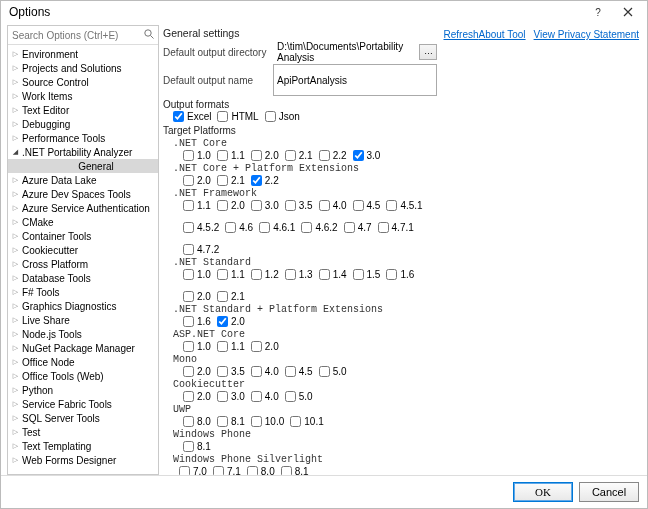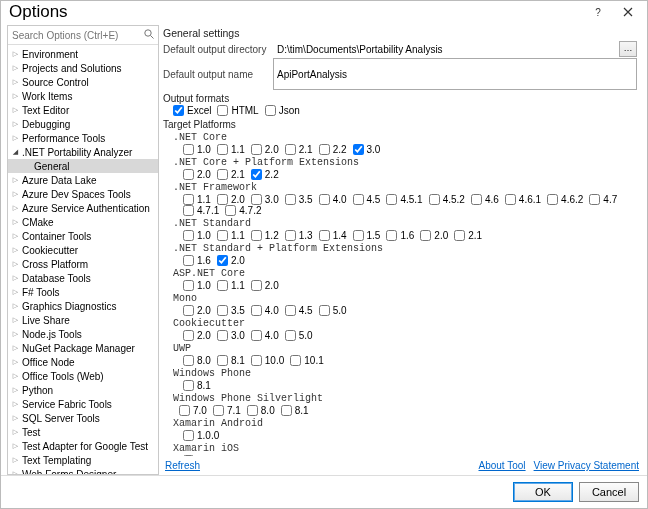--- a/index.html
+++ b/index.html
@@ -1,56 +1,56 @@
 <!DOCTYPE html>
 <html><head>
 <meta charset="utf-8">
 <style>
 * { box-sizing: border-box; font-family: "Segoe UI", Tahoma, sans-serif; font-size: 10px; }
 body { margin: 0; padding: 0; background: #fff; color: #000; }
 .window { width: 648px; height: 509px; border: 1px solid #bbb; display: flex; flex-direction: column; position: relative; background: #fff; }
 .titlebar { height: 22px; display: flex; align-items: center; padding: 0 4px; border-bottom: 0; }
-.titlebar .title { flex: 1; font-size: 17px; padding-left: 4px; }
+.titlebar .title { flex: 1; font-size: 12px; padding-left: 4px; }
 .titlebar .tbtn { width: 30px; height: 22px; display: flex; align-items: center; justify-content: center; color: #333; cursor: pointer; }
 .titlebar .tbtn svg { width: 10px; height: 10px; }
 .body { flex: 1; display: flex; overflow: hidden; padding: 2px 6px 0 6px; gap: 4px; }
 .sidebar { width: 152px; display: flex; flex-direction: column; border: 1px solid #c9c9c9; background: #fff; }
 .search { position: relative; }
 .search input { width: 100%; height: 19px; border: none; border-bottom: 1px solid #ddd; padding: 2px 18px 2px 4px; font-size: 10px; color: #888; outline: none; }
 .search .mag { position: absolute; right: 3px; top: 2px; color: #666; }
 .tree { flex: 1; overflow-y: auto; padding-top: 2px; }
 .tree::-webkit-scrollbar { width: 12px; }
 .tree::-webkit-scrollbar-track { background: #f0f0f0; }
 .tree::-webkit-scrollbar-thumb { background: #c0c0c0; }
 .tree-item { display: flex; align-items: center; height: 14px; padding-left: 2px; cursor: pointer; white-space: nowrap; }
 .tree-item .exp { width: 11px; height: 11px; display: inline-flex; align-items: center; justify-content: center; color: #555; font-size: 8px; margin-right: 1px; }
-.tree-item.child { padding-left: 26px; }
+.tree-item.child { padding-left: 26px; justify-content: center; }
 .tree-item.expanded .exp::before { content: "◢"; font-size: 7px; color: #444; }
 .tree-item.collapsed .exp::before { content: "▷"; font-size: 7px; color: #888; }
 .tree-item.selected { background: #d8d8d8; }
-.content { flex: 1; display: flex; flex-direction: column; overflow: hidden; }
+.content { flex: 1; display: flex; flex-direction: row; overflow: hidden; }
 .content-scroll { flex: 1; overflow-y: auto; padding: 0 4px 4px 0; }
 .section-title { font-size: 10.5px; color: #222; margin: 2px 0 2px 0; }
 .row { display: flex; align-items: center; margin: 1px 0; }
 .row label.lab { width: 110px; color: #444; }
 .dirval { flex: 1; padding-left: 4px; }
 .dirbtn { width: 18px; height: 16px; border: 1px solid #aaa; background: linear-gradient(#f6f6f6,#e6e6e6); text-align: center; line-height: 12px; font-size: 9px; }
 .txt { flex: 1; height: 32px; border: 1px solid #aaa; padding: 5px 3px; }
-.formats, .versions { display: flex; flex-wrap: wrap; gap: 0 6px; margin: 1px 0 0 10px; }
+.formats, .versions { display: flex; flex-wrap: wrap; gap: 11px 6px; margin: 1px 0 0 10px; }
 .chk { display: inline-flex; align-items: center; gap: 3px; }
 .chk input { width: 11px; height: 11px; margin: 0; }
 .subhead { color: #222; margin: 3px 0 0 0; }
 .plat { margin-top: 2px; }
 .plat .pname { padding-left: 10px; color: #333; font-family: Liberation Mono, monospace; }
 .footerlinks { display: flex; padding: 4px 2px; }
 .footerlinks a { color: #0066cc; text-decoration: underline; cursor: pointer; }
 .footerlinks .grow { flex: 1; }
 .buttons { display: flex; justify-content: flex-end; gap: 6px; padding: 6px 8px; border-top: 1px solid #ddd; }
 .btn { min-width: 60px; height: 20px; border: 1px solid #888; background: linear-gradient(#fcfcfc,#e8e8e8); font-size: 11px; cursor: pointer; }
-.btn.primary { border: 1px solid #0078d7; box-shadow: inset 0 0 0 1px #60a8e8; }
+.btn.primary { border: 1px solid #0078d7; box-shadow: inset 0 0 0 1px #60a8e8; font-family: Liberation Serif, serif; }
 </style>
 </head>
 <body>
 
 <div class="window">
   <div class="titlebar">
     <span class="title">Options</span>
     <div class="tbtn">
         <span>?</span>
       </div>
@@ -180,24 +180,20 @@
           <div class="tree-item collapsed">
             <span class="exp"></span>
             <span>SQL Server Tools</span>
           </div>
           <div class="tree-item collapsed">
             <span class="exp"></span>
             <span>Test</span>
           </div>
           <div class="tree-item collapsed">
             <span class="exp"></span>
-            <span>Test Adapter for Google Test</span>
-          </div>
-          <div class="tree-item collapsed">
-            <span class="exp"></span>
             <span>Text Templating</span>
           </div>
           <div class="tree-item collapsed">
             <span class="exp"></span>
             <span>Web Forms Designer</span>
           </div>
         </div>
     </div>
 
     <div class="content">

